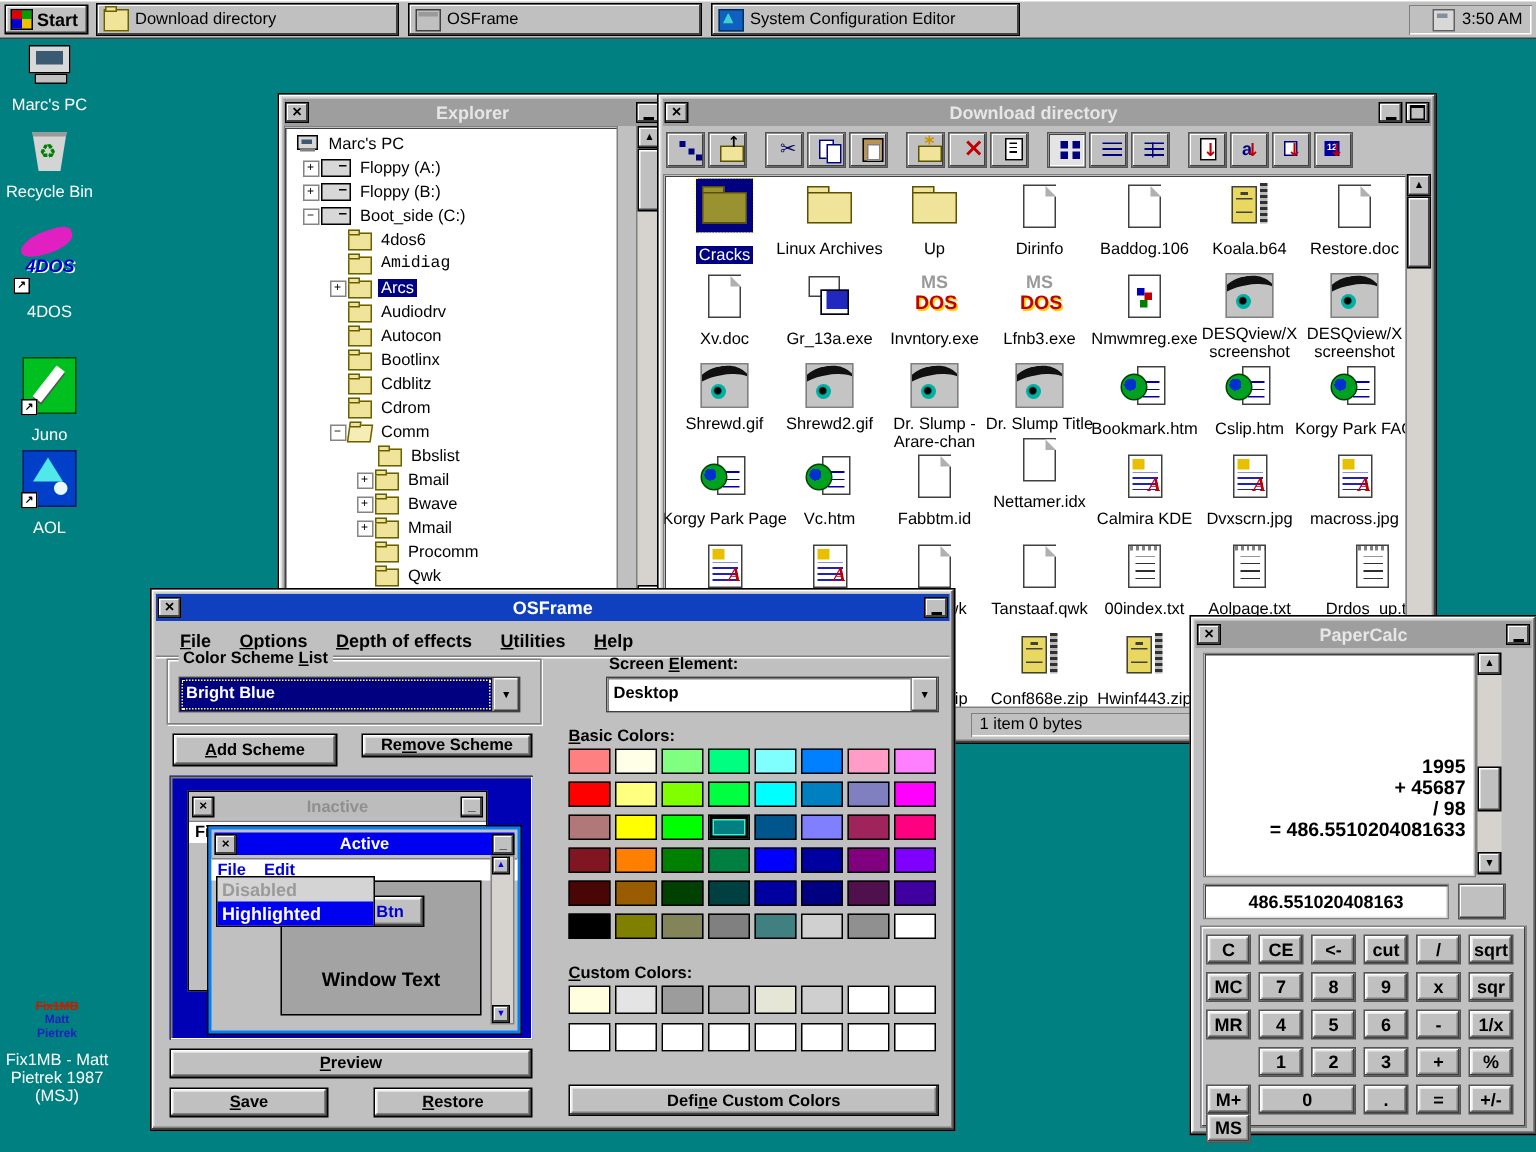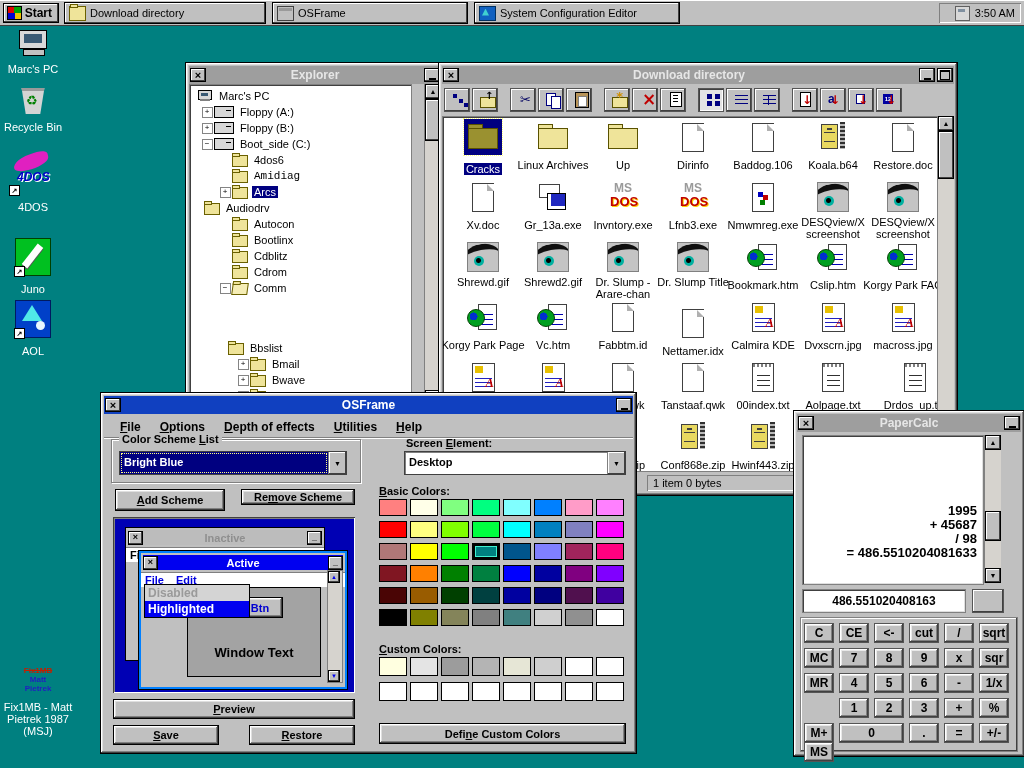--- a/index.html
+++ b/index.html
@@ -346,21 +346,21 @@
           <span class="tico tico-folder"></span>
           <span class="tlab">Amidiag</span>
         </div>
         <div class="trow" style="padding-left: 28px;">
           <span class="pslot">
             <span class="pbox">+</span>
           </span>
           <span class="tico tico-folder"></span>
           <span class="tlab sel">Arcs</span>
         </div>
-        <div class="trow" style="">
+        <div class="trow" style="padding-left: 28px;">
           <span class="pslot"></span>
           <span class="tico tico-folder"></span>
           <span class="tlab">Audiodrv</span>
         </div>
         <div class="trow" style="padding-left: 28px;">
           <span class="pslot"></span>
           <span class="tico tico-folder"></span>
           <span class="tlab">Autocon</span>
         </div>
         <div class="trow" style="padding-left: 28px;">
@@ -378,21 +378,21 @@
           <span class="tico tico-folder"></span>
           <span class="tlab">Cdrom</span>
         </div>
         <div class="trow" style="padding-left: 28px;">
           <span class="pslot">
             <span class="pbox">−</span>
           </span>
           <span class="tico tico-folder tico-folder-open"></span>
           <span class="tlab">Comm</span>
         </div>
-        <div class="trow" style="padding-left: 24px; margin-top: 44px;">
+        <div class="trow" style="padding-left: 48px;">
           <span class="pslot"></span>
           <span class="tico tico-folder"></span>
           <span class="tlab">Bbslist</span>
         </div>
         <div class="trow" style="padding-left: 46px;">
           <span class="pslot">
             <span class="pbox">+</span>
           </span>
           <span class="tico tico-folder"></span>
           <span class="tlab">Bmail</span>
@@ -507,21 +507,21 @@
         <div class="fcell" style="left: 8px; top: 122px;"><span class="fiwrap"><span class="fi fi-eye"></span></span><div class="flabel">Shrewd.gif</div></div>
         <div class="fcell" style="left: 78px; top: 122px;"><span class="fiwrap"><span class="fi fi-eye"></span></span><div class="flabel">Shrewd2.gif</div></div>
         <div class="fcell" style="left: 148px; top: 122px;"><span class="fiwrap"><span class="fi fi-eye"></span></span><div class="flabel">Dr. Slump - Arare-chan</div></div>
         <div class="fcell" style="left: 218px; top: 122px;"><span class="fiwrap"><span class="fi fi-eye"></span></span><div class="flabel">Dr. Slump Title</div></div>
         <div class="fcell" style="left: 288px; top: 122px;"><span class="fiwrap"><span class="fi fi-htm"></span></span><div class="flabel">Bookmark.htm</div></div>
         <div class="fcell" style="left: 358px; top: 122px;"><span class="fiwrap"><span class="fi fi-htm"></span></span><div class="flabel">Cslip.htm</div></div>
         <div class="fcell" style="left: 428px; top: 122px;"><span class="fiwrap"><span class="fi fi-htm"></span></span><div class="flabel">Korgy Park FAQ</div></div>
         <div class="fcell" style="left: 8px; top: 182px;"><span class="fiwrap"><span class="fi fi-htm"></span></span><div class="flabel">Korgy Park Page</div></div>
         <div class="fcell" style="left: 78px; top: 182px;"><span class="fiwrap"><span class="fi fi-htm"></span></span><div class="flabel">Vc.htm</div></div>
         <div class="fcell" style="left: 148px; top: 182px;"><span class="fiwrap"><span class="fi fi-doc"></span></span><div class="flabel">Fabbtm.id</div></div>
-        <div class="fcell" style="left: 218px; top: 188px;"><span class="fiwrap"><span class="fi fi-doc"></span></span><div class="flabel">Nettamer.idx</div></div>
+        <div class="fcell" style="left: 218px; top: 171px;"><span class="fiwrap"><span class="fi fi-doc"></span></span><div class="flabel">Nettamer.idx</div></div>
         <div class="fcell" style="left: 288px; top: 182px;"><span class="fiwrap"><span class="fi fi-jpg"></span></span><div class="flabel">Calmira KDE</div></div>
         <div class="fcell" style="left: 358px; top: 182px;"><span class="fiwrap"><span class="fi fi-jpg"></span></span><div class="flabel">Dvxscrn.jpg</div></div>
         <div class="fcell" style="left: 428px; top: 182px;"><span class="fiwrap"><span class="fi fi-jpg"></span></span><div class="flabel">macross.jpg</div></div>
         <div class="fcell" style="left: 8px; top: 242px;"><span class="fiwrap"><span class="fi fi-jpg"></span></span><div class="flabel"></div></div>
         <div class="fcell" style="left: 78px; top: 242px;"><span class="fiwrap"><span class="fi fi-jpg"></span></span><div class="flabel"></div></div>
         <div class="fcell" style="left: 148px; top: 242px;"><span class="fiwrap"><span class="fi fi-doc"></span></span><div class="flabel partial">wk</div></div>
         <div class="fcell" style="left: 218px; top: 242px;"><span class="fiwrap"><span class="fi fi-doc"></span></span><div class="flabel">Tanstaaf.qwk</div></div>
         <div class="fcell" style="left: 288px; top: 242px;"><span class="fiwrap"><span class="fi fi-txt"></span></span><div class="flabel">00index.txt</div></div>
         <div class="fcell" style="left: 358px; top: 242px;"><span class="fiwrap"><span class="fi fi-txt"></span></span><div class="flabel">Aolpage.txt</div></div>
         <div class="fcell" style="left: 440px; top: 242px;"><span class="fiwrap"><span class="fi fi-txt"></span></span><div class="flabel">Drdos_up.txt</div></div>

